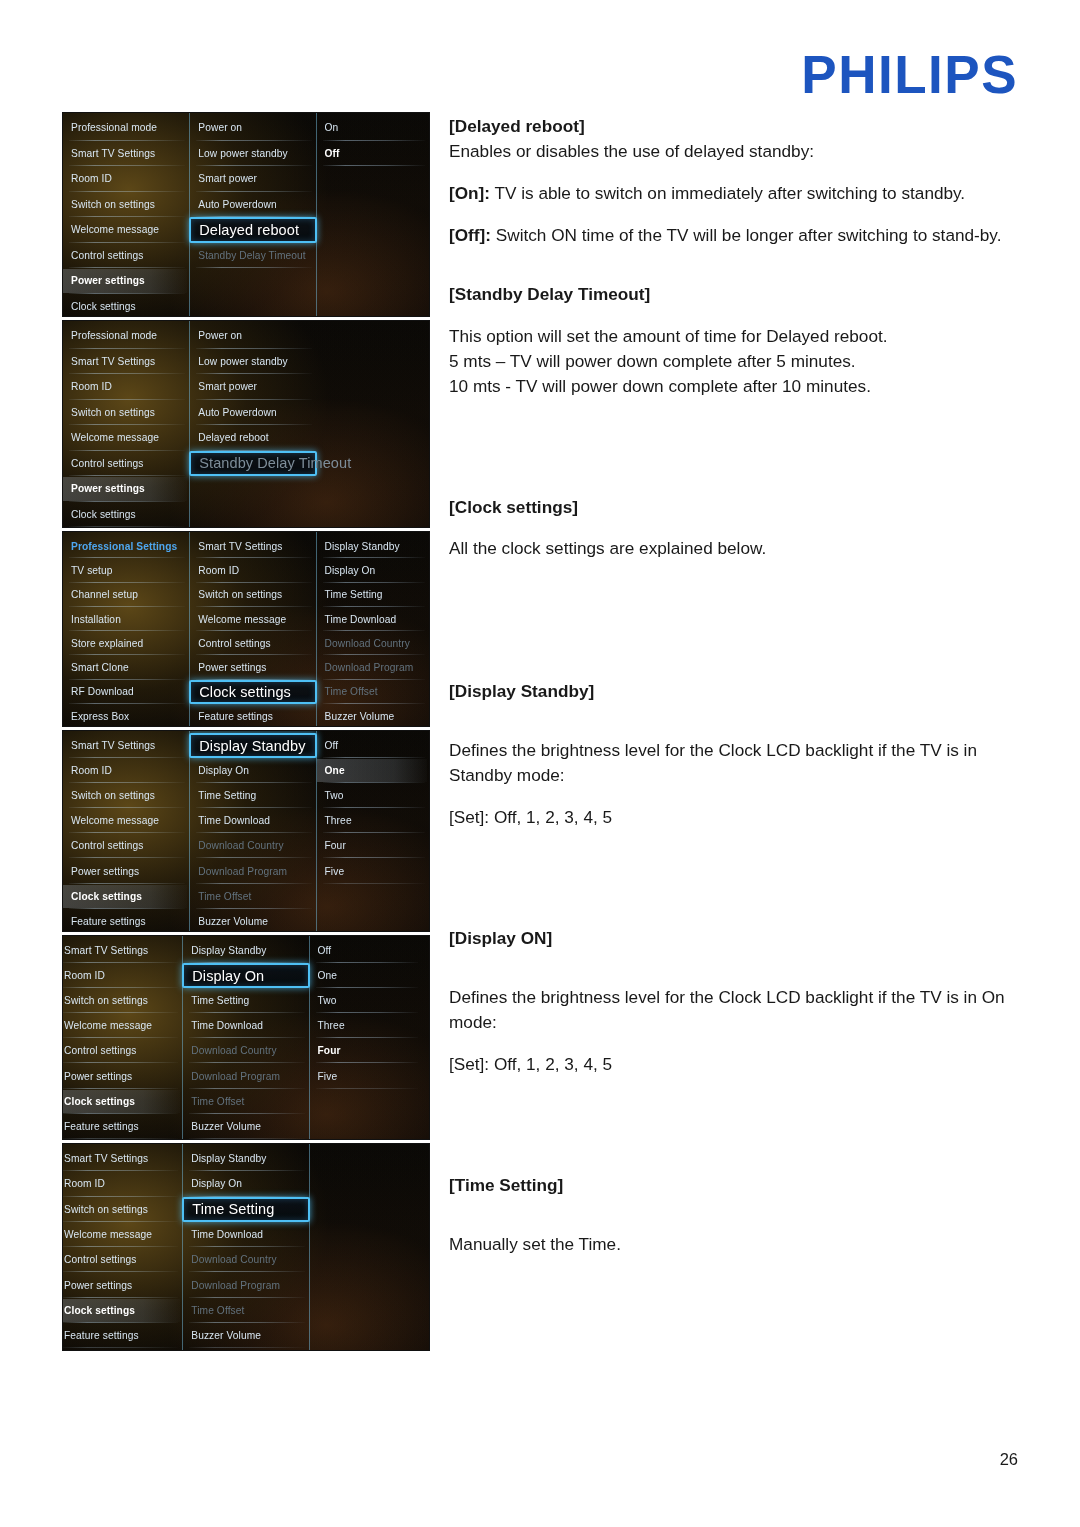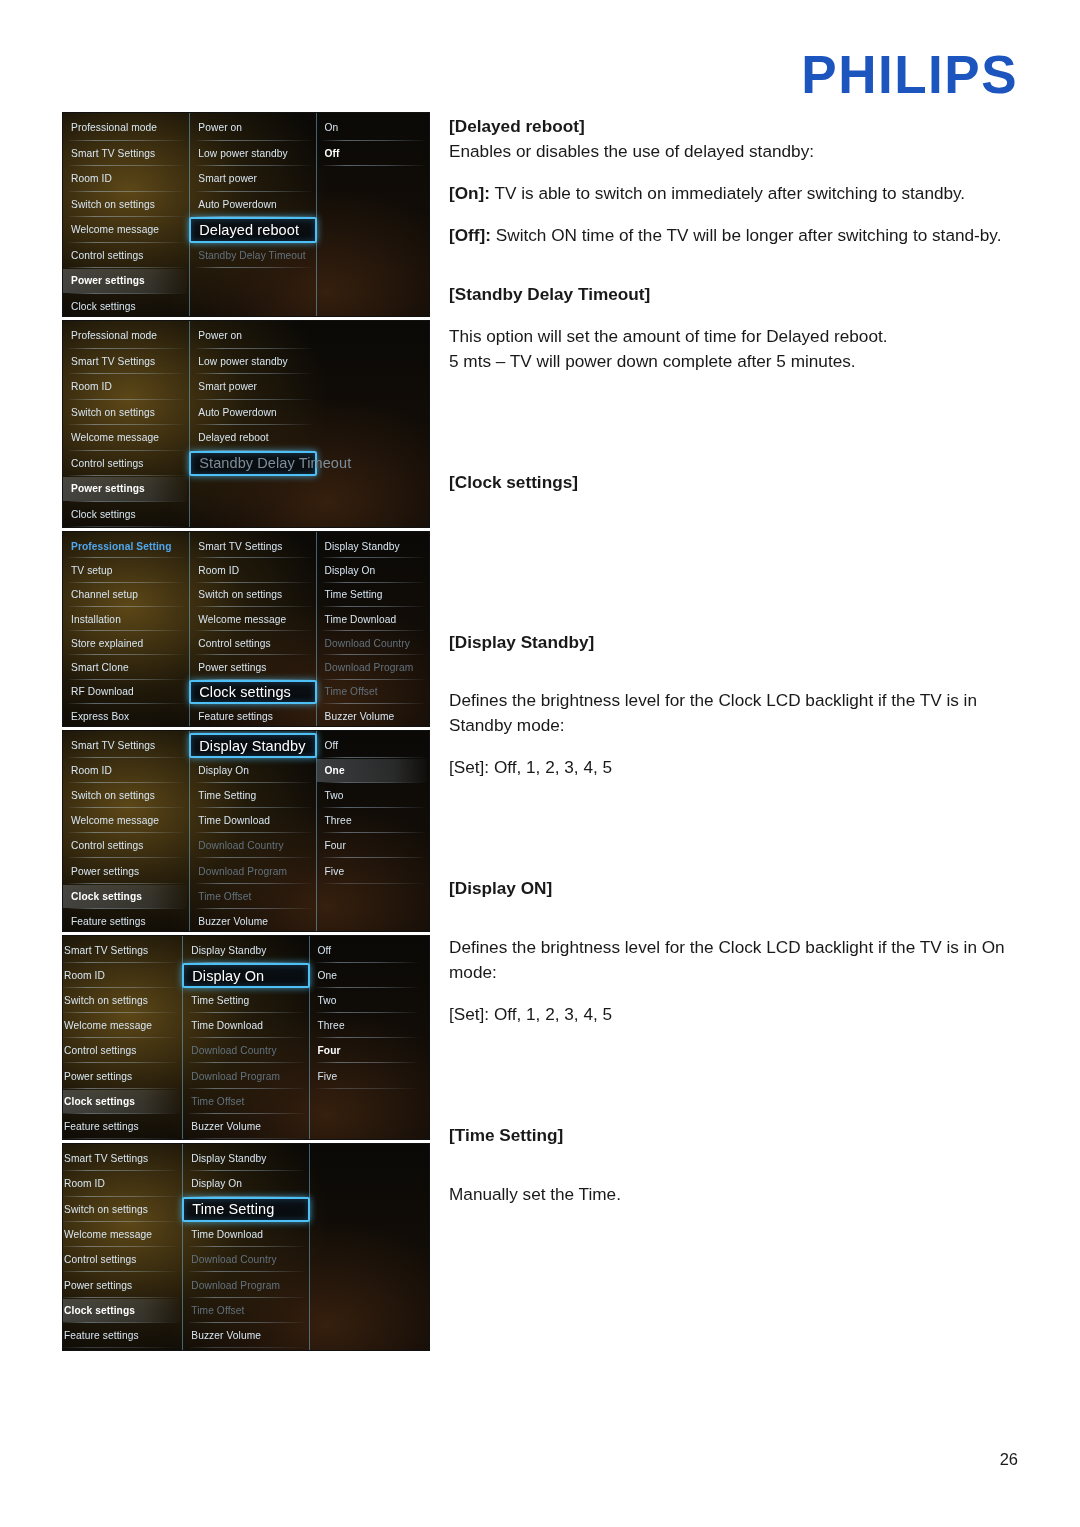--- a/index.html
+++ b/index.html
@@ -268,21 +268,21 @@
           <div class="item cursor small dimtext" style="height: 25.5px;">
             <span class="lbl">Standby Delay Timeout</span>
           </div>
         </div>
       </div>
     </div>
     <div class="shot" style="height: 196px;">
       <div class="shot-inner">
         <div class="col c1">
           <div class="item blue" style="height: 24.3px;">
-            <span class="lbl">Professional Setting</span>
+            <span class="lbl">Professional Settings</span>
           </div>
           <div class="item " style="height: 24.3px;">
             <span class="lbl">TV setup</span>
           </div>
           <div class="item " style="height: 24.3px;">
             <span class="lbl">Channel setup</span>
           </div>
           <div class="item " style="height: 24.3px;">
             <span class="lbl">Installation</span>
           </div>
@@ -571,24 +571,26 @@
   <div class="gap-s"></div>
   <p><b>[On]:</b><span> TV is able to switch on immediately after switching to standby.</span></p>
   <div class="gap-s"></div>
   <p class="just"><b>[Off]:</b><span> Switch ON time of the TV will be longer after switching to stand-by.</span></p>
 
   <div class="gap-m"></div>
   <h3>[Standby Delay Timeout]</h3>
   <div class="gap-s"></div>
   <p>This option will set the amount of time for Delayed reboot.</p>
   <p>5 mts – TV will power down complete after 5 minutes.</p>
+  <p>10 mts  - TV will power down complete after 10 minutes.</p>
 
   <div class="gap-xl"></div>
   <h3>[Clock settings]</h3>
   <div class="gap-s"></div>
+  <p>All the clock settings are explained below.</p>
 
   <div class="gap-xxl"></div>
   <h3>[Display Standby]</h3>
   <div class="gap-m"></div>
   <p>Defines the brightness level for the Clock LCD backlight if the TV is in Standby mode:</p>
   <div class="gap-s"></div>
   <p>[Set]: Off, 1, 2, 3, 4, 5</p>
 
   <div class="gap-xl"></div>
   <h3>[Display ON]</h3>

